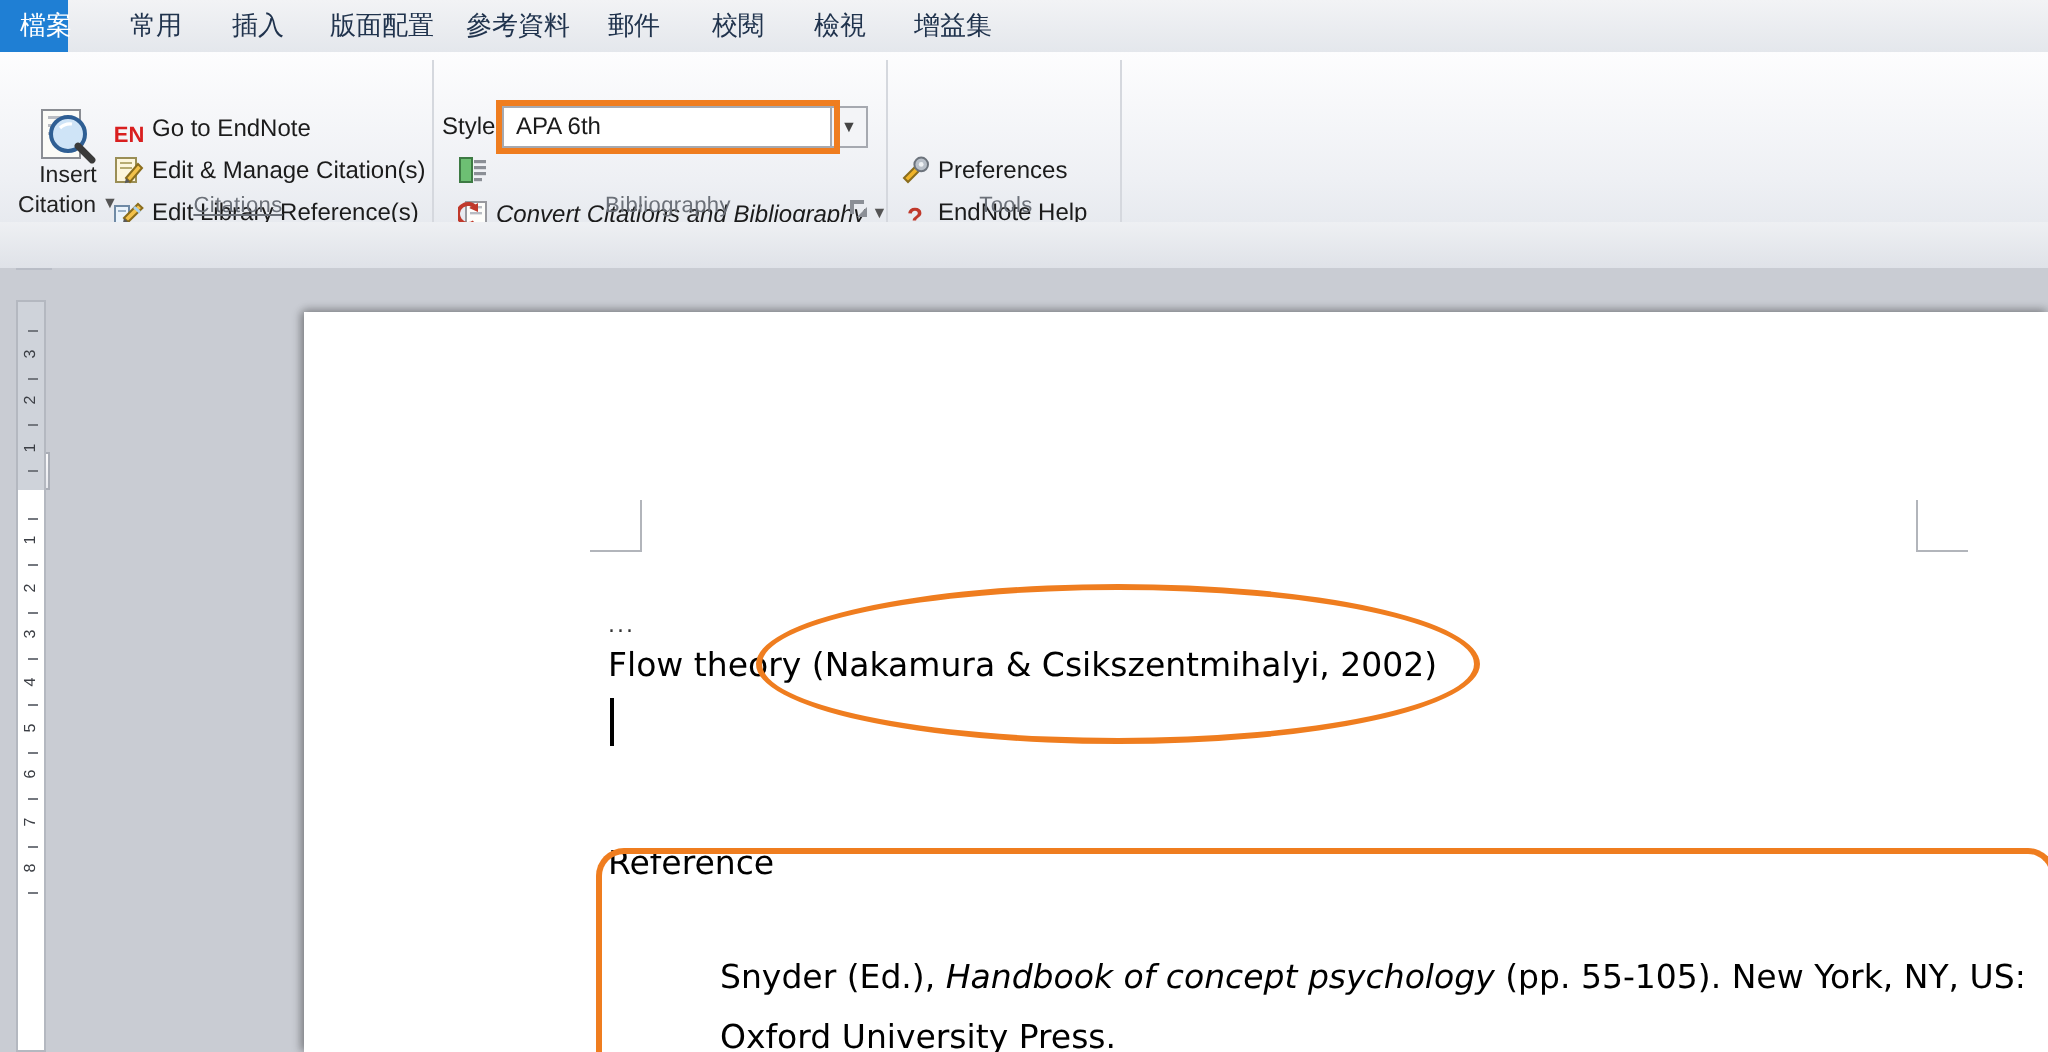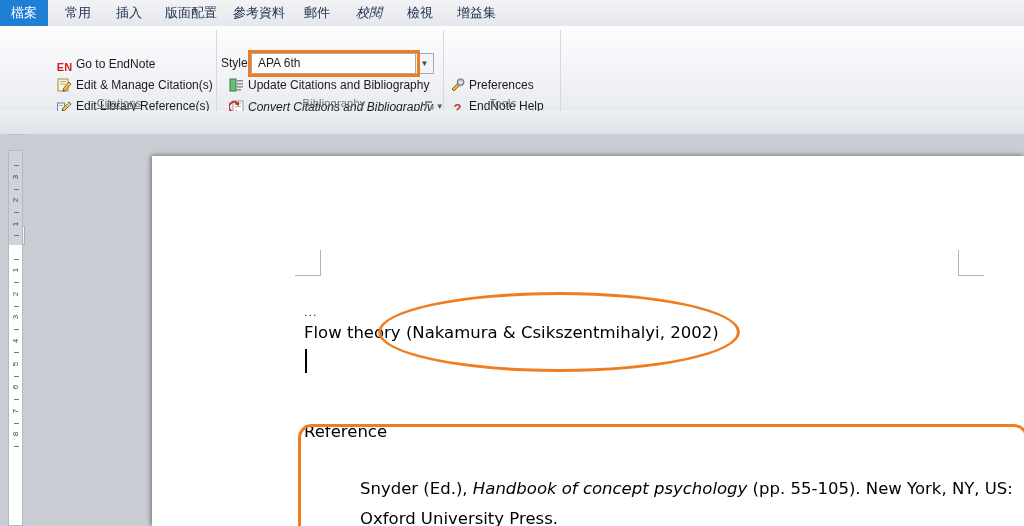--- a/index.html
+++ b/index.html
@@ -164,33 +164,48 @@
   .scrollcol{
     position:absolute;left:0;top:134px;width:8px;height:392px;background:#c9ccd3;
   }
 </style>
 </head>
 <body>
 
 <div class="app">
 
   <div class="tabbar">
-    <div class="tab file" style="left:0;width:48px;"><span>檔案</span></div>
+    <div class="tab file" style="left:0;width:34px;"><span>檔案</span></div>
     <div class="tab" style="left:54px;width:48px;"><span>常用</span></div>
     <div class="tab" style="left:105px;width:48px;"><span>插入</span></div>
     <div class="tab" style="left:155px;width:66px;"><span>版面配置</span></div>
     <div class="tab" style="left:223px;width:66px;"><span>參考資料</span></div>
     <div class="tab" style="left:293px;width:48px;"><span>郵件</span></div>
-    <div class="tab" style="left:345px;width:48px;font-style:italic;"><span>校閱</span></div>
+    <div class="tab" style="left:345px;width:48px;"><span>校閱</span></div>
     <div class="tab" style="left:396px;width:48px;"><span>檢視</span></div>
     <div class="tab" style="left:447px;width:56px;"><span>增益集</span></div>
   </div>
 
   <div class="ribbon">
 
+    <div class="bigbtn">
+      <span class="glyph">
+        <svg width="34" height="28" viewBox="0 0 34 28">
+          <rect x="4" y="1" width="19" height="24" fill="#fbfbf7" stroke="#8a8d93"></rect>
+          <rect x="7" y="4" width="13" height="1.5" fill="#b9bcc2"></rect>
+          <rect x="7" y="8" width="13" height="1.5" fill="#b9bcc2"></rect>
+          <rect x="7" y="12" width="9" height="1.5" fill="#b9bcc2"></rect>
+          <circle cx="17" cy="13" r="8.5" fill="#cfe4f7" stroke="#2f5f94" stroke-width="2"></circle>
+          <path d="M13 10 a7 7 0 0 1 6 -2" stroke="#ffffff" stroke-width="1.6" fill="none"></path>
+          <line x1="22" y1="19" x2="29" y2="26" stroke="#3a3a3a" stroke-width="3.4" stroke-linecap="round"></line>
+        </svg>
+      </span>
+      <span class="l1">Insert</span>
+      <span class="l2"><span>Citation</span><span class="caret">▼</span></span>
+    </div>
 
     <div class="smallitem" style="left:56px;top:29px;">
       <span class="ico"><span style="color:#d91f1f;font-weight:bold;font-size:11px;">EN</span></span><span>Go to EndNote</span>
     </div>
     <div class="smallitem" style="left:56px;top:71px;">
       <span class="ico">
         <svg width="15" height="14" viewBox="0 0 15 14">
             <rect x="0.5" y="4" width="7" height="9" fill="#eaf3fb" stroke="#6f8aa5"></rect>
             <rect x="2" y="6" width="4" height="1" fill="#9ab1c7"></rect>
             <path d="M5 10 L12 3 L14.2 5 L7 12 Z" fill="#f2c14b" stroke="#8a6d1d"></path>
@@ -222,21 +237,21 @@
 
     <div class="smallitem" style="left:228px;top:50px;">
       <span class="ico">
         <svg width="15" height="14" viewBox="0 0 15 14">
             <rect x="1" y="1" width="6" height="12" fill="#6dbf73" stroke="#3d7a43"></rect>
             <rect x="8" y="2" width="6" height="1.6" fill="#8b8f96"></rect>
             <rect x="8" y="5" width="6" height="1.6" fill="#8b8f96"></rect>
             <rect x="8" y="8" width="6" height="1.6" fill="#8b8f96"></rect>
             <rect x="8" y="11" width="4" height="1.6" fill="#8b8f96"></rect>
           </svg>
-      </span><span>Update Citations and Bibliography</span>
+      </span>
     </div>
     <div class="smallitem" style="left:228px;top:71px;font-style:italic;">
       <span class="ico">
         <svg width="15" height="14" viewBox="0 0 15 14">
             <rect x="4" y="1" width="10" height="12" fill="#fdfdfa" stroke="#98999e"></rect>
             <rect x="6" y="3" width="6" height="1.2" fill="#b9bcc2"></rect>
             <rect x="6" y="6" width="6" height="1.2" fill="#b9bcc2"></rect>
             <path d="M8 11 a5 5 0 1 1 1 -7" fill="none" stroke="#c0392b" stroke-width="2"></path>
             <path d="M10 1.5 L10 6 L5.6 4 Z" fill="#c0392b"></path>
           </svg>

